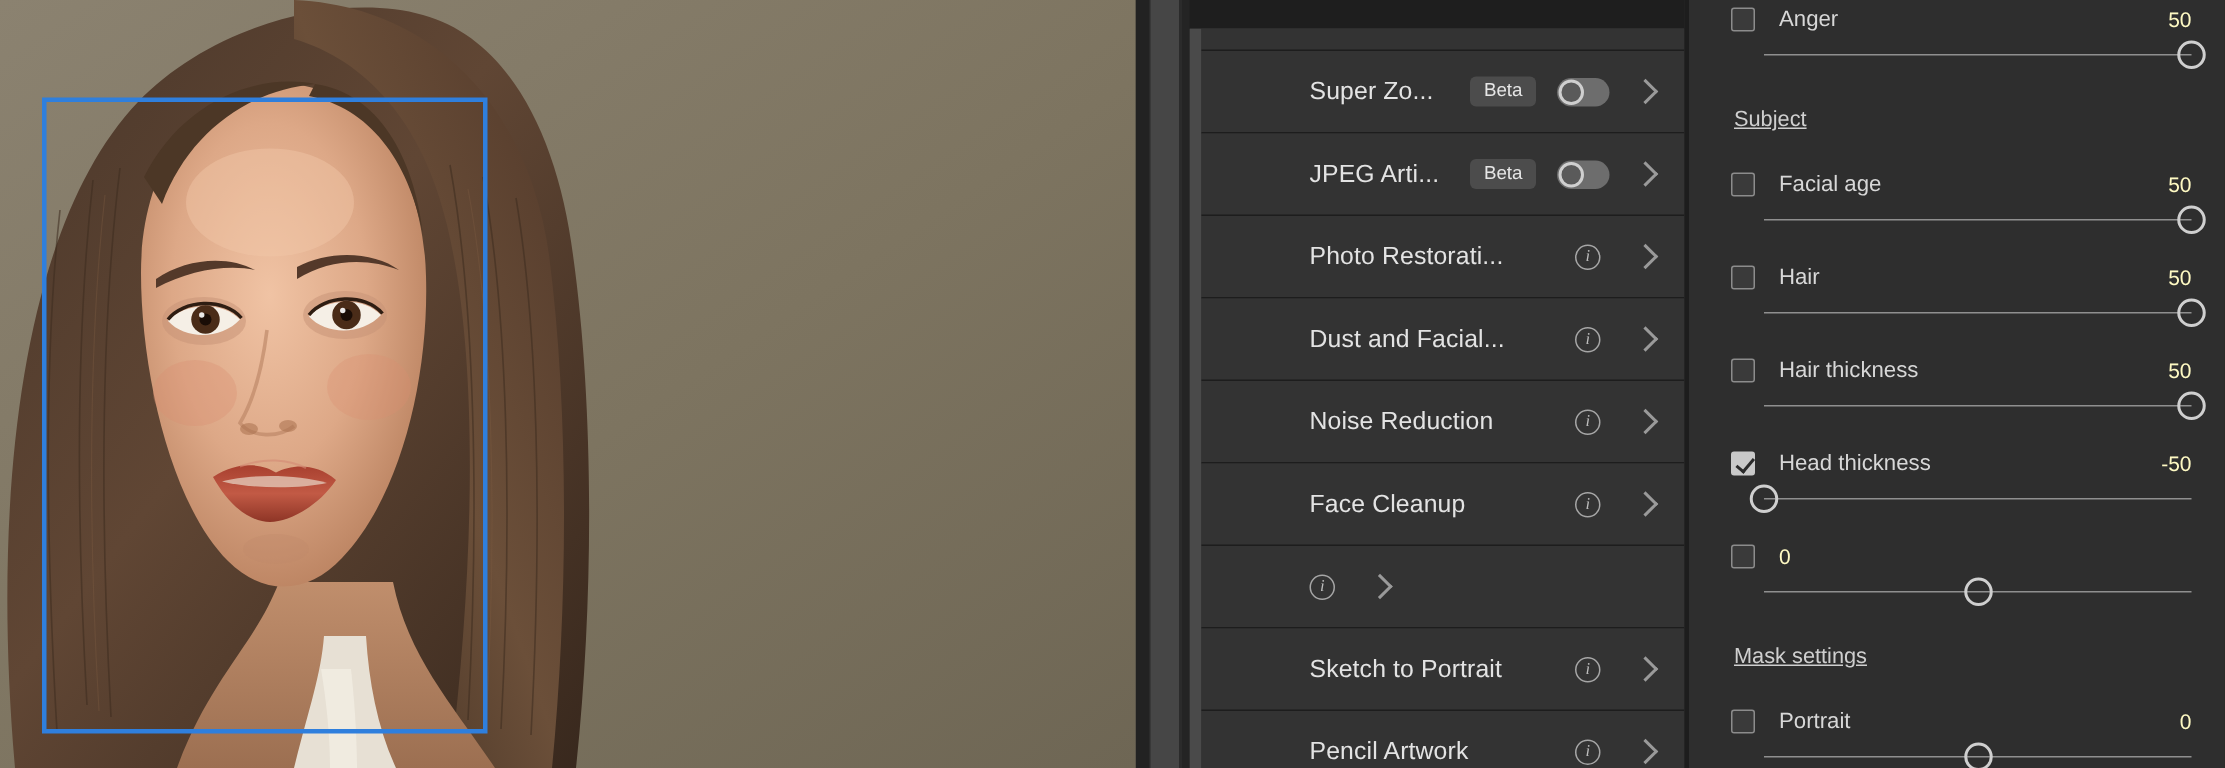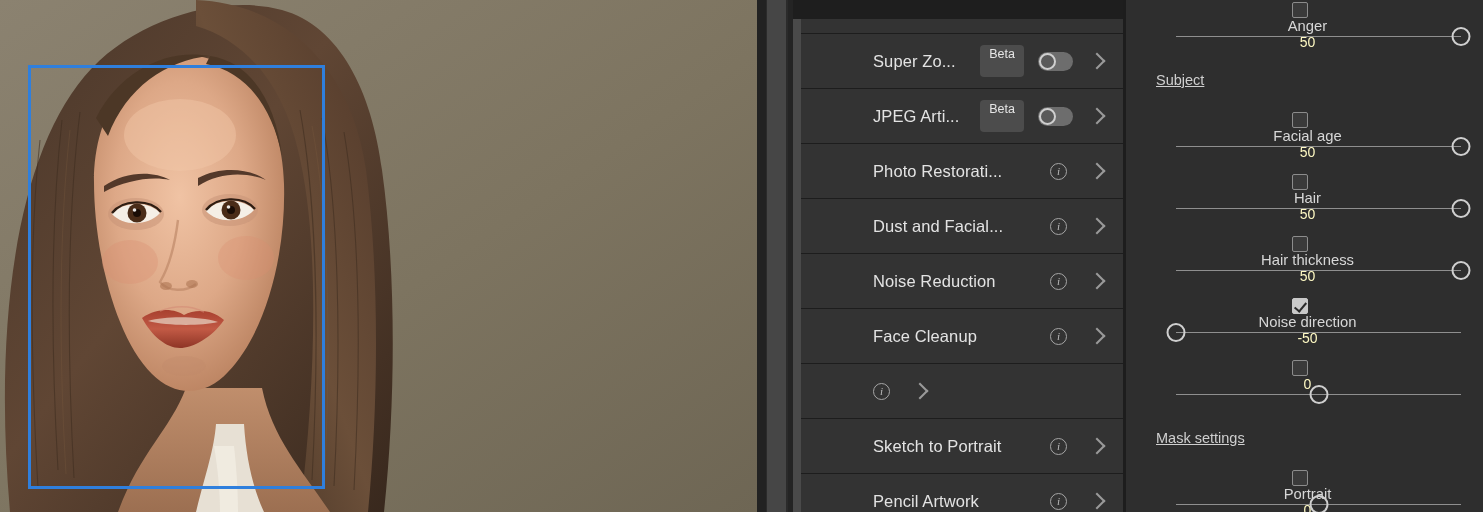--- a/index.html
+++ b/index.html
@@ -107,21 +107,21 @@
     letter-spacing: .1px;
     white-space: nowrap;
     overflow: hidden;
   }
   .beta-pill {
     flex: 0 0 auto;
     background: #4c4c4c;
     color: #e6e6e6;
     font-size: 12.5px;
     border-radius: 4px;
-    padding: 3px 9px 16px;
+    padding: 3px 9px 4px;
     margin-right: 14px;
     line-height: 1;
   }
   .toggle {
     flex: 0 0 auto;
     width: 35px; height: 19px;
     border-radius: 10px;
     background: #6d6d6d;
     position: relative;
     margin-right: 18px;
@@ -175,21 +175,20 @@
     color: #cfcfcf;
     font-size: 14.5px;
     margin: 22px 0 10px 2px;
     text-decoration: underline;
   }
   .slider-row { padding-top: 14px; }
   .slider-head {
     display: flex;
     align-items: center;
     height: 22px;
-    flex-direction: column;
   }
   .checkbox {
     flex: 0 0 auto;
     width: 16px; height: 16px;
     border-radius: 2px;
     border: 1.5px solid #8c8c8c;
     background: #3a3a3a;
     margin-right: 16px;
     position: relative;
   }
@@ -457,21 +456,21 @@
             <div class="slider-value">50</div>
           </div>
           <div class="slider-track-wrap">
             <div class="slider-track"></div>
             <div class="slider-thumb" style="left: 100%;"></div>
           </div>
         </div>
         <div class="slider-row">
           <div class="slider-head">
             <div class="checkbox checked"></div>
-            <div class="slider-label">Noise direction</div>
+            <div class="slider-label">Head thickness</div>
             <div class="slider-value">-50</div>
           </div>
           <div class="slider-track-wrap">
             <div class="slider-track"></div>
             <div class="slider-thumb" style="left: 0%;"></div>
           </div>
         </div>
         <div class="slider-row">
           <div class="slider-head">
             <div class="checkbox"></div>

